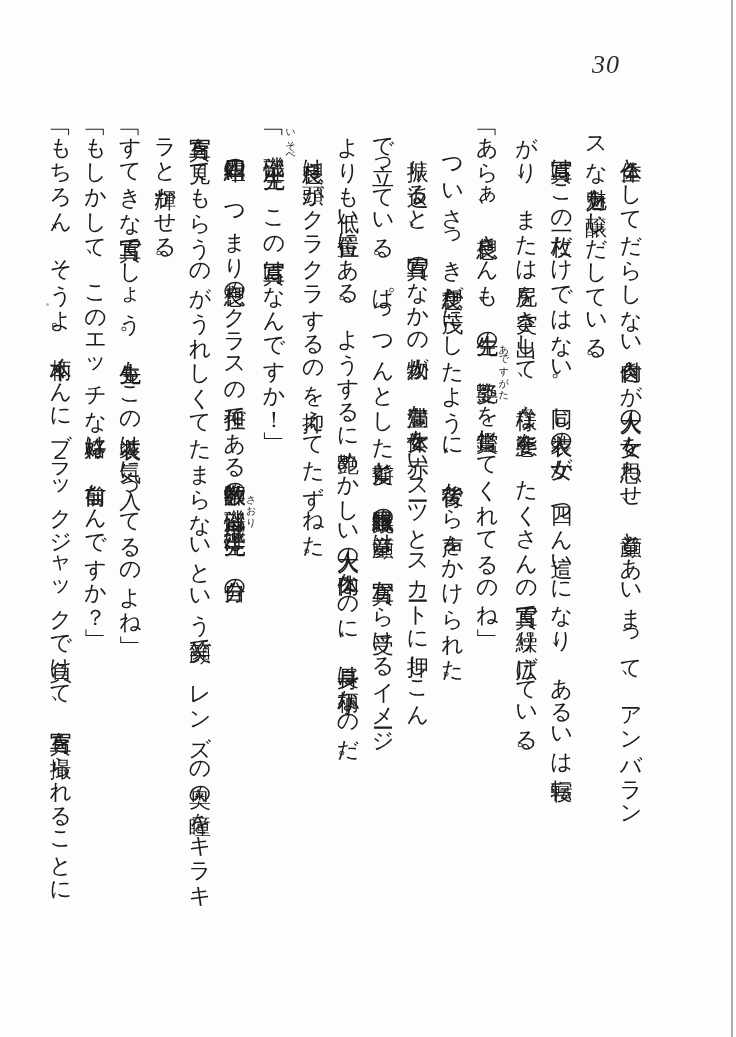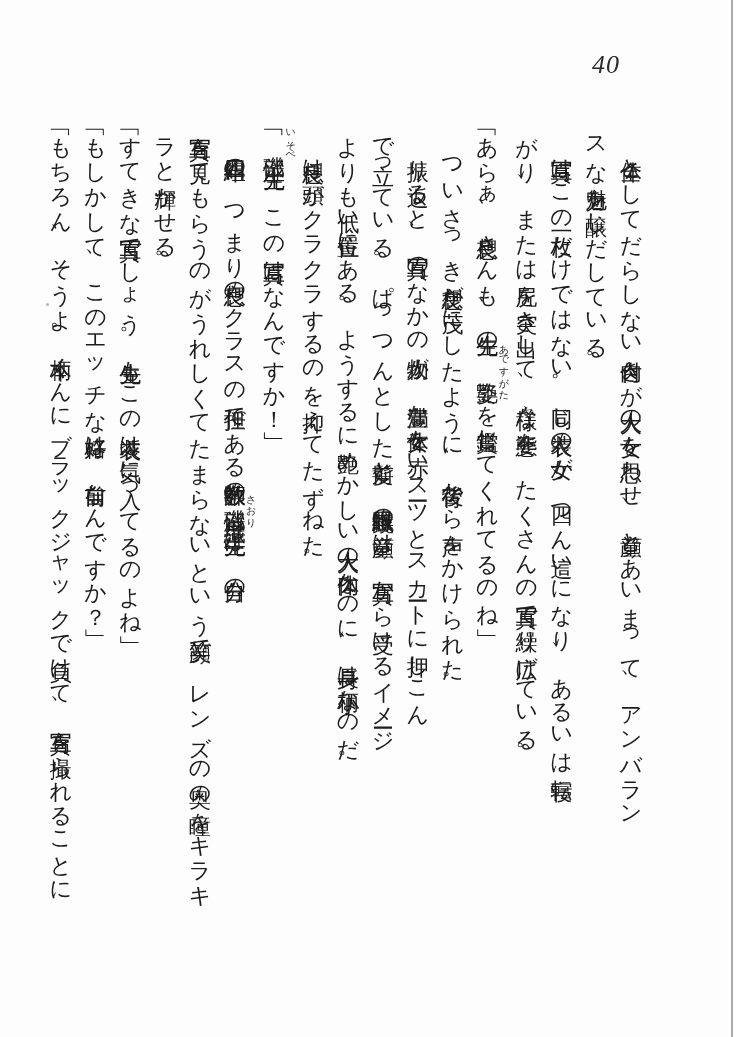--- a/index.html
+++ b/index.html
@@ -60,21 +60,21 @@
     background: #8f8f8f;
     opacity: 0.65;
   }
 </style>
 </head>
 <body>
 
 <div class="page">
   <div class="edge-line"></div>
   <div class="scan-speck"></div>
-  <div class="page-number">40</div>
+  <div class="page-number">30</div>
   <div class="text-block">
       <div class="line indent">全体としてだらしない肉付きが大人の女を思わせ、童顔とあいまって、アンバラン</div>
       <div class="line">スな魅力を醸しだしている。</div>
       <div class="line indent">写真はこの一枚だけではない。同じ衣装の女が、四つん這いになり、あるいは寝転</div>
       <div class="line">がり、または尻を突き出して、様々な姿態を、たくさんの写真で繰り広げている。</div>
       <div class="line">「あらぁ、想良さんも、先生の<ruby>艶姿<rt>あですがた</rt></ruby>を鑑賞してくれてるのね」</div>
       <div class="line indent">ついさっき想良が茂にしたように、背後から声をかけられた。</div>
       <div class="line indent">振り返ると、写真のなかの人物が、豊満な女体を赤いスーツとスカートに押しこん</div>
       <div class="line">で立っている。ぱっつんとした前髪と、黒縁眼鏡の童顔は、写真から受けるイメージ</div>
       <div class="line squeeze">よりも低い位置にある。ようするに艶めかしい大人の肉体なのに、身長は小柄なのだ。</div>

